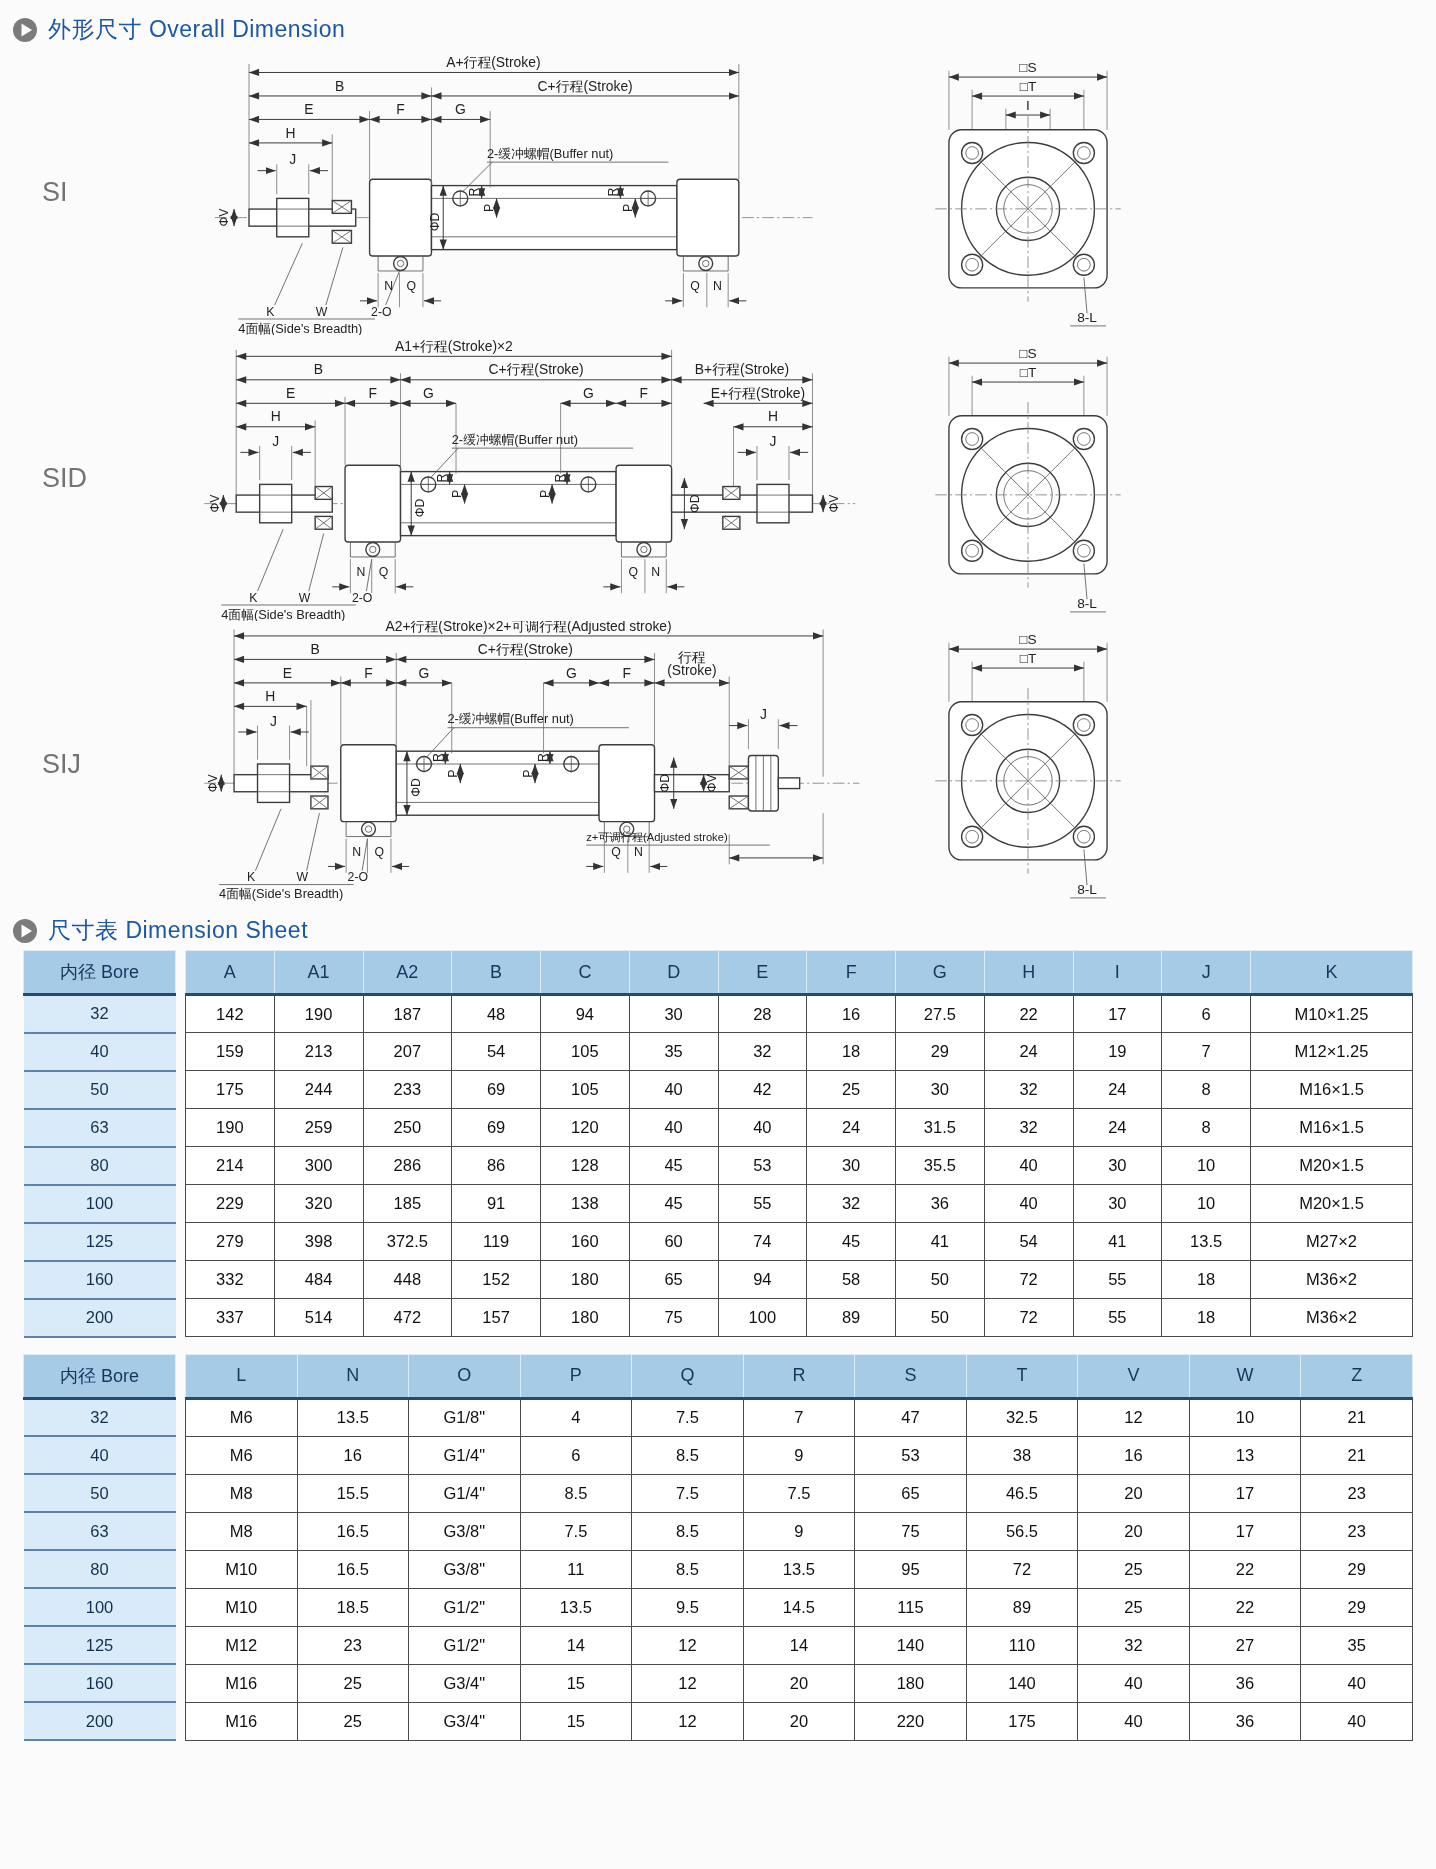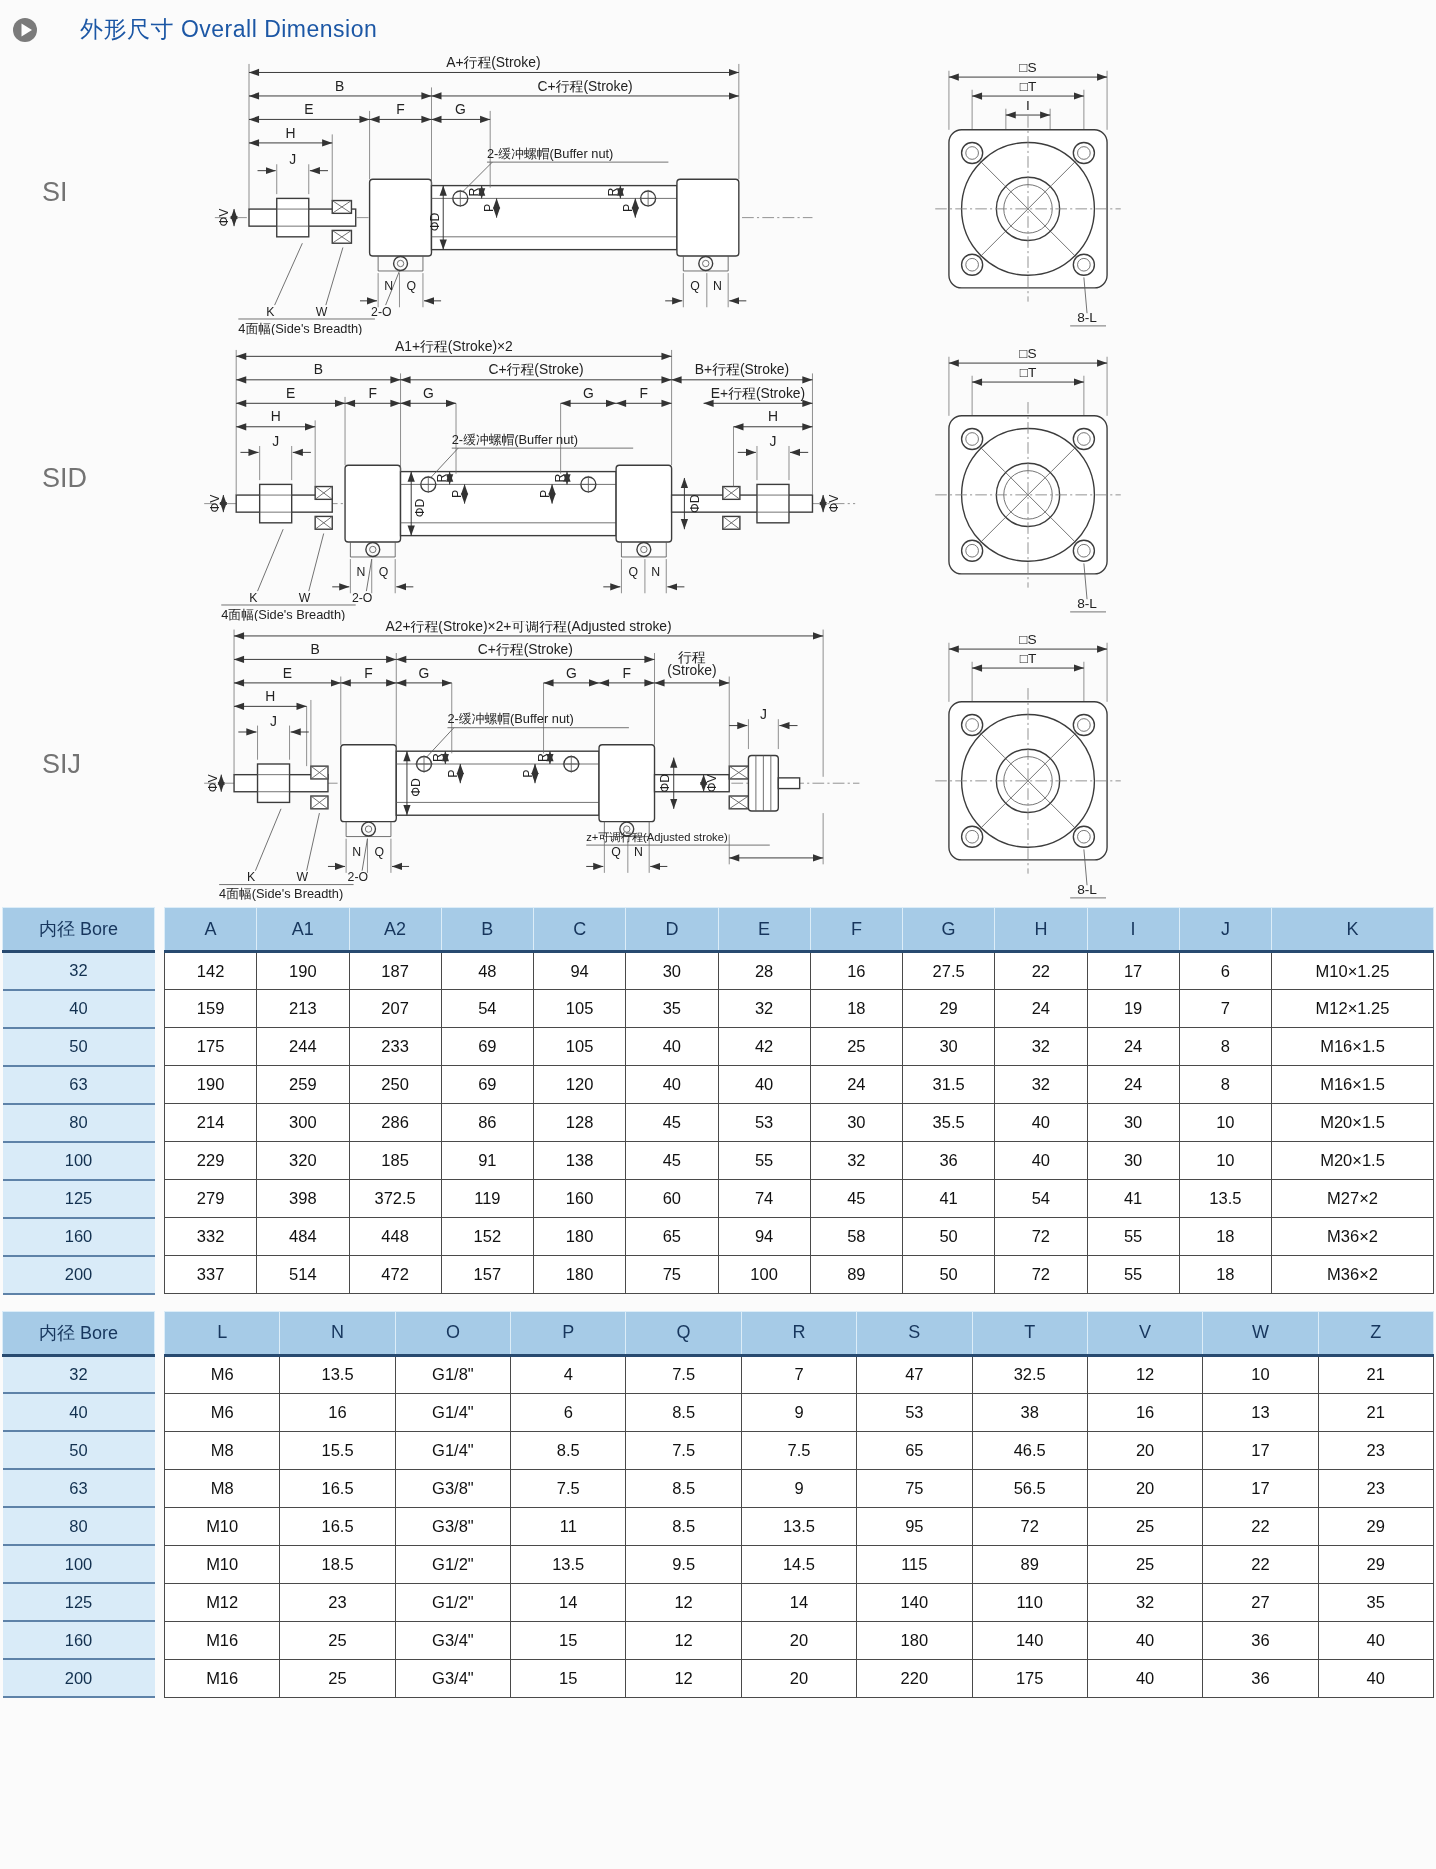--- a/index.html
+++ b/index.html
@@ -1,21 +1,21 @@
 <!DOCTYPE html>
 <html><head>
 <meta charset="utf-8">
 <style>
   html,body{margin:0;padding:0;background:#fbfbfb;}
   body{width:1436px;font-family:"Liberation Sans",sans-serif;color:#222;}
   .page{width:1436px;padding:6px 0 0 0;}
 
   
   .sec-head{display:flex;align-items:center;gap:10px;padding:8px 0 4px 12px;}
-  .sec-title{font-size:23px;color:#1c57a5;letter-spacing:.5px;margin-left:32px;}
+  .sec-title{font-size:23px;color:#1c57a5;letter-spacing:.5px;}
 
   
   .draw-row{display:flex;align-items:center;}
   .model-label{width:130px;padding-left:42px;font-size:27px;color:#737373;flex:0 0 auto;}
   .side-svg{flex:0 0 auto;}
   .end-svg{flex:0 0 auto;margin-left:18px;}
 
   
   .ol{fill:none;stroke:#3c3c3c;stroke-width:1.3;}
   .olf{fill:#fff;stroke:#3c3c3c;stroke-width:1.3;}
@@ -23,21 +23,21 @@
   .cl{fill:none;stroke:#808080;stroke-width:.8;stroke-dasharray:11 3 2 3;}
   .dim{fill:none;stroke:#333;stroke-width:.9;marker-start:url(#al);marker-end:url(#ar);}
   .dline{fill:none;stroke:#333;stroke-width:.9;marker-end:url(#ar);}
   .ext{fill:none;stroke:#6a6a6a;stroke-width:.7;}
   text{fill:#222;font-family:"Liberation Sans",sans-serif;}
   .dt{font-size:13px;text-anchor:middle;}
   .dts{font-size:11.5px;text-anchor:middle;}
   .cal{font-size:12px;text-anchor:start;}
 
   
-  .tbl-wrap{padding:0 2px;}
+  .tbl-wrap{padding:0 23px;}
   table.dim-table{width:100%;border-collapse:collapse;table-layout:fixed;margin-bottom:16px;}
   table.dim-table tr{height:38px;}
   table.dim-table thead tr{height:44px;}
   th,td{text-align:center;vertical-align:middle;padding:0;}
   .col-h,.bore-h{background:#a6cbe7;color:#17365d;font-size:18px;font-weight:normal;
     border:1px solid #dcedf8;border-bottom:3px solid #274a70;}
   .gap{border:none;background:transparent;}
   .val-c{background:#ffffff;border:1.5px solid #4a4a4a;font-size:16.5px;color:#111;}
   .bore-c{background:#d9ebf8;color:#12304f;font-size:16.5px;
     border-top:2px solid #5e82a8;border-bottom:2px solid #5e82a8;}
@@ -426,20 +426,27 @@
           <circle class="thin" cx="53" cy="198" r="6"></circle>
         <circle class="ol" cx="159" cy="198" r="10"></circle>
           <circle class="thin" cx="159" cy="198" r="6"></circle>
       </g>
       <path class="cl" d="M18,145 L194,145 M106,57 L106,233"></path>
       <path class="thin" d="M162,244 L159,210 M146,256 L180,256"></path>
       <text class="dt" x="162" y="252">8-L</text>
     </svg>
   </div>
 
+  <div class="sec-head">
+    <svg width="26" height="26" viewBox="0 0 26 26">
+      <circle cx="13" cy="13" r="12" fill="#7b7b7b"></circle>
+      <polygon points="9.5,6.5 20,13 9.5,19.5" fill="#ffffff"></polygon>
+    </svg>
+    <span class="sec-title">尺寸表 Dimension Sheet</span>
+  </div>
 
   <div class="tbl-wrap">
     <table class="dim-table" id="dim-table-0">
         <colgroup>
           <col class="c-bore">
           <col class="c-gap">
           <col class="c-data">
           <col class="c-data">
           <col class="c-data">
           <col class="c-data">

